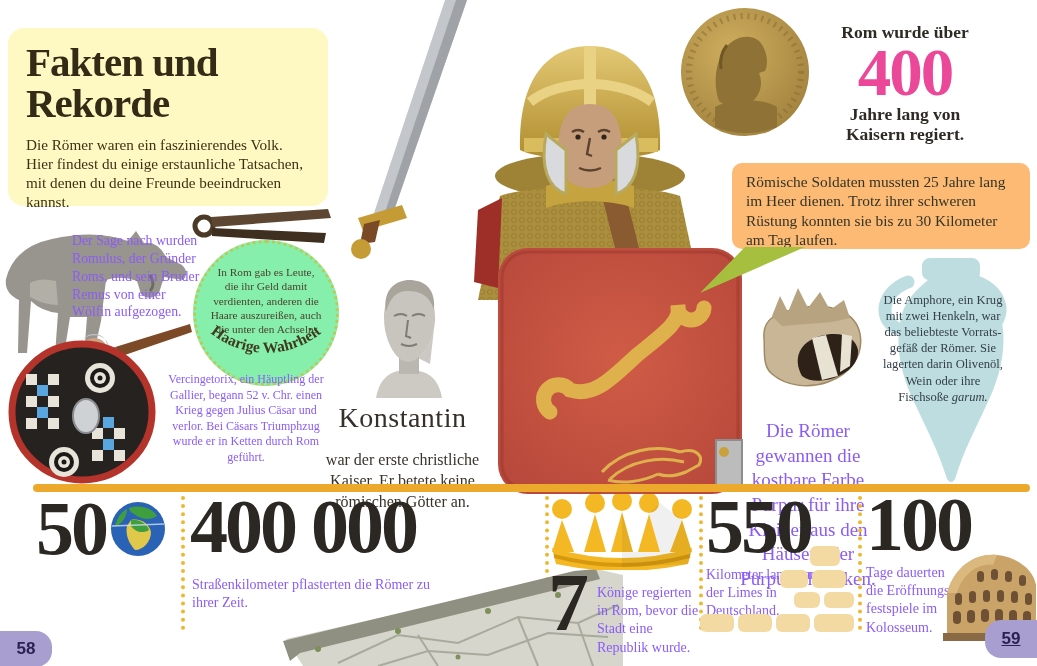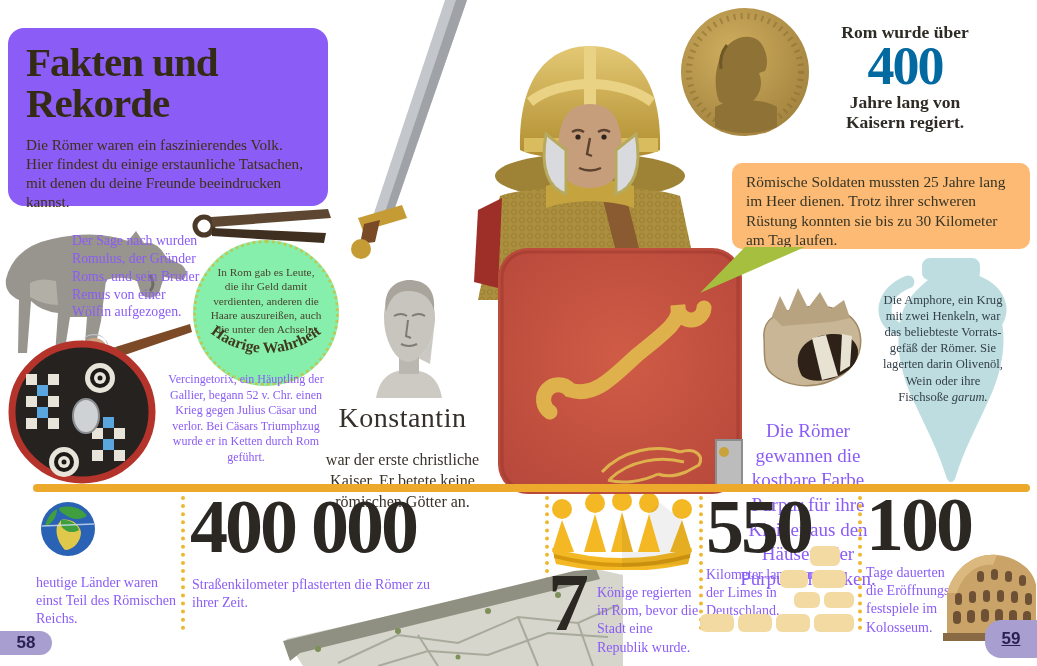--- a/index.html
+++ b/index.html
@@ -1,51 +1,51 @@
 <!DOCTYPE html>
 <html><head>
 <meta charset="utf-8">
 <style>
   html,body{margin:0;padding:0;background:#ffffff;}
   #page{position:relative;width:1037px;height:666px;background:#ffffff;overflow:hidden;
         font-family:"Liberation Serif", serif;color:#3f382e;}
   .abs{position:absolute;}
   
-  .intro-box{left:8px;top:28px;width:320px;height:178px;background:#8b5cf6;border-radius:16px;
+  .intro-box{left:8px;top:28px;width:320px;height:178px;background:#fef9c3;border-radius:16px;
              padding:14px 18px;box-sizing:border-box;}
   .intro-title{font-size:41px;line-height:1.0;font-weight:bold;color:#342b16;letter-spacing:-1px;}
   .intro-body{margin-top:11px;font-size:15.2px;line-height:1.26;color:#3d3114;}
   
   .cap{font-size:14px;line-height:1.3;color:#8b5cf6;}
   .center{text-align:center;}
   
   .hairy{left:193px;top:240px;width:146px;height:146px;border-radius:50%;background:#86efac;
          border:3px dotted #b9cb57;box-sizing:border-box;padding-top:22px;}
   .hairy-text{font-size:11.3px;line-height:1.27;color:#4a4430;text-align:center;padding:0 14px;}
   
   .konst-name{font-size:28px;color:#35302a;letter-spacing:0.5px;}
   .konst-body{font-size:16px;line-height:1.3;color:#3a332a;margin-top:16px;}
   
   .emp{left:832px;top:22px;width:146px;text-align:center;color:#2e2a24;}
   .emp-lead,.emp-tail{font-size:17.5px;font-weight:bold;line-height:1.15;}
-  .emp-num{font-size:54px;font-weight:bold;line-height:0.92;letter-spacing:-2px;color:#0369a1;}
+  .emp-num{font-size:67px;font-weight:bold;line-height:0.92;letter-spacing:-2px;color:#ec4899;}
   
   .bubble{left:732px;top:163px;width:298px;height:86px;background:#fdba74;border-radius:10px;
           box-sizing:border-box;padding:9px 14px;}
   .bubble-text{font-size:15.4px;line-height:1.26;color:#343425;}
   
   .amph-text{left:882px;top:292px;width:122px;text-align:center;font-size:12.6px;line-height:1.28;color:#34404a;}
   
   .bar{left:33px;top:484px;width:997px;height:8px;background:#eca92c;border-radius:4px;}
   .vdiv{top:496px;height:134px;width:0;border-left:4px dotted #eeb72f;}
   .bignum{font-size:76px;font-weight:bold;letter-spacing:-3px;line-height:0.9;color:#2b2824;}
   .tab{background:#a89ecf;color:#2b2153;font-weight:bold;font-size:17px;
        display:flex;align-items:center;justify-content:center;
        font-family:"Liberation Sans", sans-serif;}
-  .tab58{left:0;top:631px;width:52px;height:24px;border-radius:0 16px 16px 0;}
+  .tab58{left:0;top:631px;width:52px;height:36px;border-radius:0 16px 16px 0;}
   .tab59{left:985px;top:620px;width:52px;height:38px;border-radius:16px 0 0 16px;text-decoration:underline;}
   .numrow{display:flex;align-items:flex-start;}
 </style>
 </head>
 <body>
 
 <div id="page">
 
   <section class="abs intro-box">
     <div class="intro-title">Fakten und Rekorde</div>
@@ -242,30 +242,30 @@
   </div>
 
   <div class="abs bar"></div>
 
   <div class="abs vdiv" style="left:181px"></div>
   <div class="abs vdiv" style="left:545px"></div>
   <div class="abs vdiv" style="left:699px"></div>
   <div class="abs vdiv" style="left:858px"></div>
 
   <div class="abs numrow" style="left:36px;top:494px">
+    <span class="bignum">50</span>
     <svg width="58" height="58" viewBox="0 0 58 58" style="margin:6px 0 0 3px">
       <circle cx="29" cy="29" r="27" fill="#2a62b5"></circle>
       <path d="M20,8 C30,4 44,8 48,16 C42,20 34,20 28,16 C24,13 20,12 20,8 Z" fill="#3f9f3f"></path>
       <path d="M22,20 C32,18 40,24 42,32 C42,42 34,50 26,50 C20,44 16,34 18,26 Z" fill="#e0c84a"></path>
       <path d="M22,20 C30,19 38,24 40,30 C34,34 26,32 22,26 Z" fill="#3f9f3f"></path>
       <path d="M6,26 C8,18 12,12 18,9 C18,16 14,22 8,26 Z" fill="#3f9f3f"></path>
       <line x1="3" y1="26" x2="55" y2="24" stroke="#cfe0f5" stroke-width="1.6" opacity="0.8"></line>
     </svg>
   </div>
-  <p class="abs cap" style="left:36px;top:560px;width:150px">heutige Länder waren einst Teil des Römischen Reichs.</p>
 
   <div class="abs bignum" style="left:190px;top:492px">400 000</div>
   <p class="abs cap" style="left:192px;top:562px;width:250px">Straßenkilometer pflasterten die Römer zu ihrer Zeit.</p>
   <svg class="abs" style="left:278px;top:565px" width="345" height="101" viewBox="0 0 345 101">
     <polygon points="25,101 345,101 345,10 318,4 8,74" fill="#d6d6cc"></polygon>
     <polygon points="5,76 296,6 318,4 322,14 22,88 12,96" fill="#8f9081"></polygon>
     <g stroke="#a8ab9c" stroke-width="2" fill="none">
       <path d="M60,98 L120,70 L180,78 L240,52 L300,58 L340,40"></path>
       <path d="M100,101 L150,86 L210,90 L270,68 L330,72"></path>
       <path d="M140,70 L160,101 M240,52 L260,101 M300,58 L315,101"></path>

